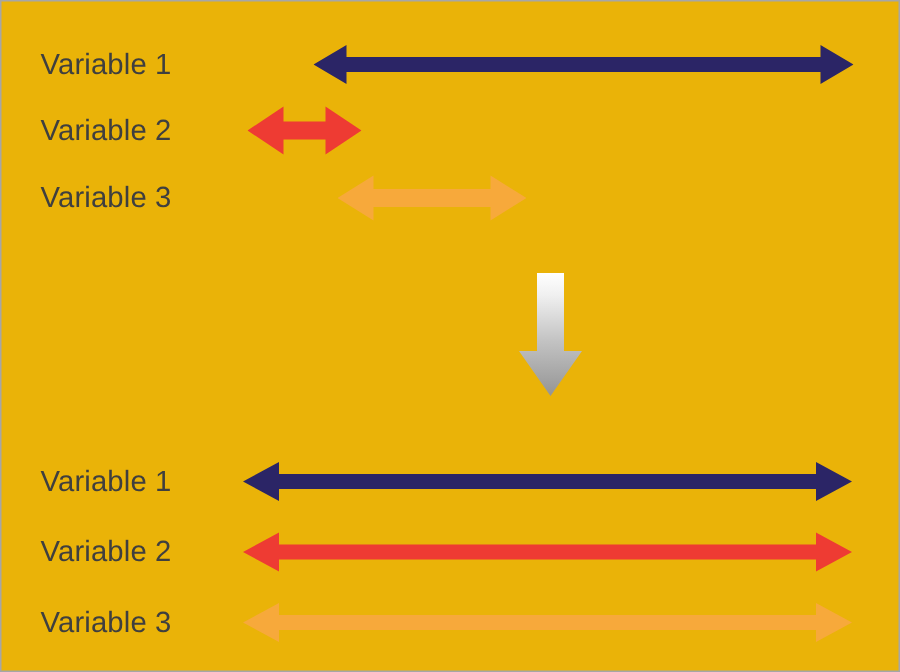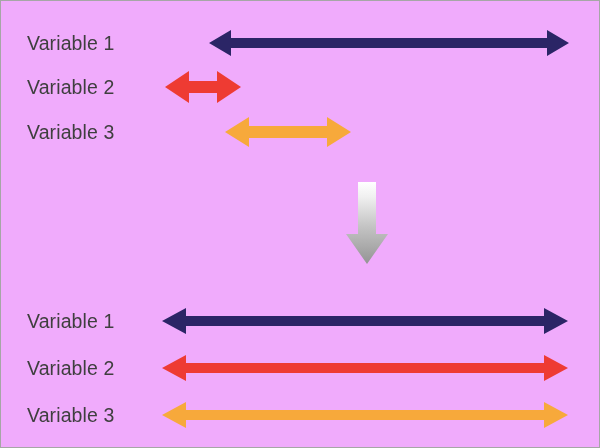--- a/index.html
+++ b/index.html
@@ -7,21 +7,21 @@
     padding: 0;
     background: #ffffff;
   }
   body {
     font-family: "Liberation Sans", sans-serif;
   }
   .figure {
     position: relative;
     width: 600px;
     height: 448px;
-    background: #f0abfc;
+    background: #eab308;
     box-sizing: border-box;
     border: 1px solid #a6a6a6;
     overflow: hidden;
   }
   .panel {
     position: absolute;
     left: 0;
     width: 600px;
   }
   .panel-top { top: 0; height: 175px; }

